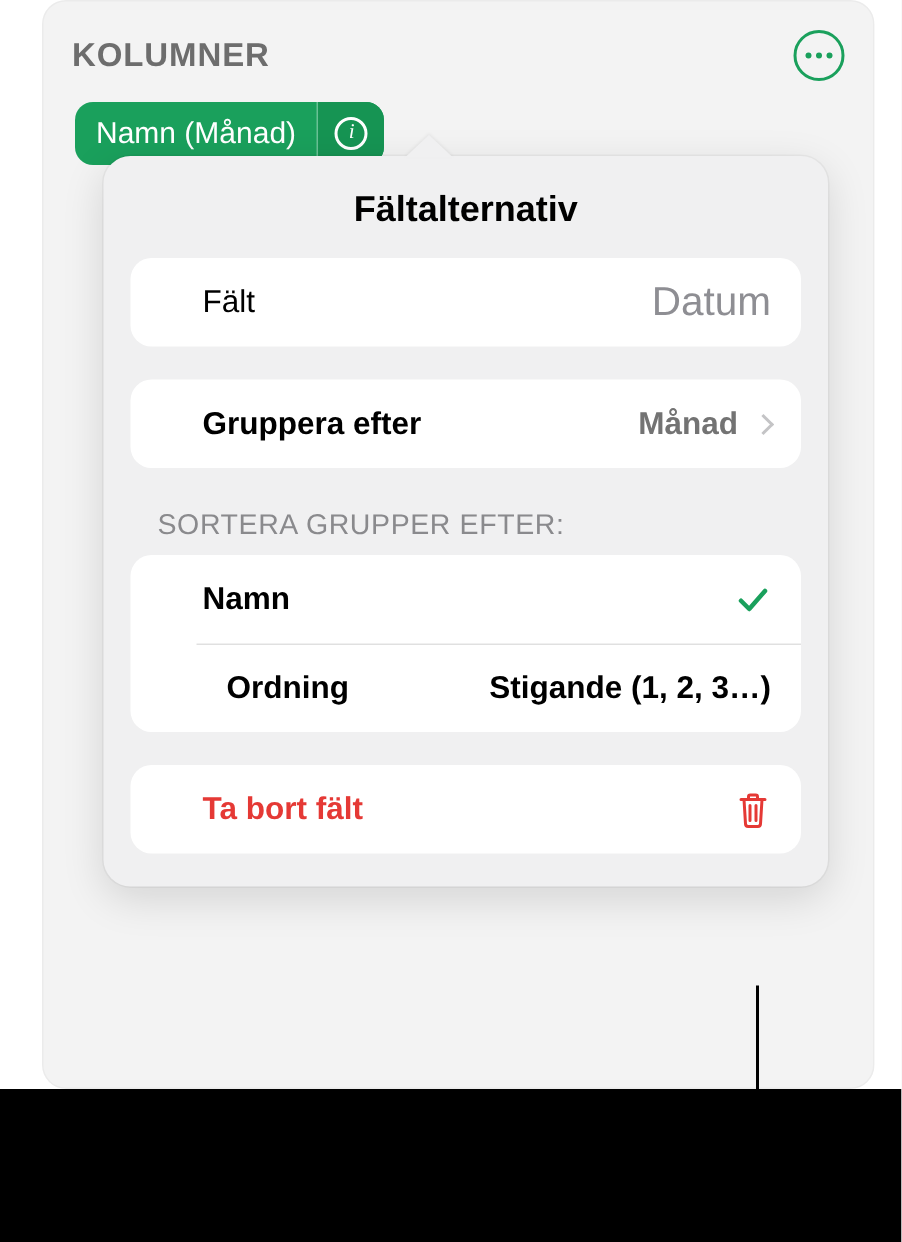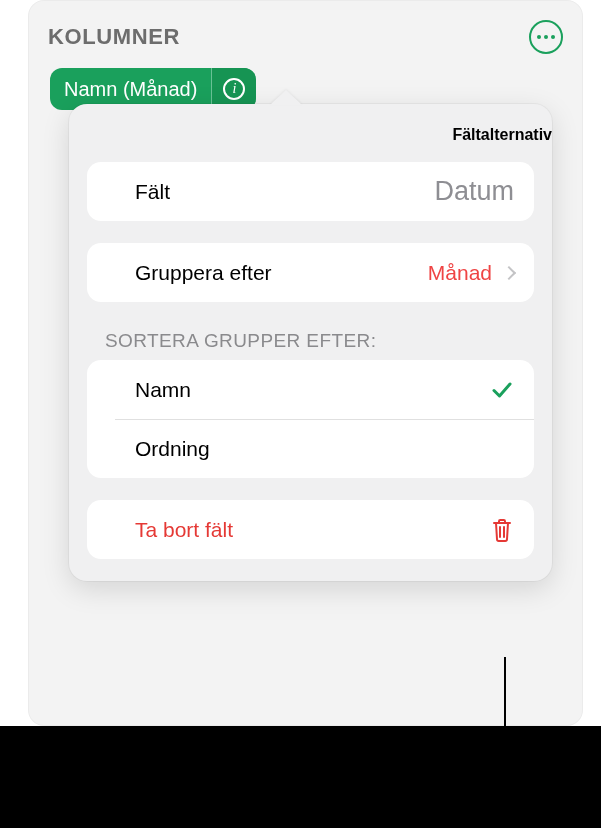--- a/index.html
+++ b/index.html
@@ -120,22 +120,22 @@
     }
     .popover {
       background: #f0f0f1;
       border-radius: 18px;
       box-shadow: 0 8px 28px rgba(0,0,0,0.13), 0 0 0 1px rgba(0,0,0,0.04);
       padding-bottom: 22px;
       position: relative;
       z-index: 1;
     }
     .popover-title {
-      text-align: right;
-      font-size: 16px;
+      text-align: center;
+      font-size: 24px;
       font-weight: 700;
       color: #000;
       padding: 22px 0 18px;
     }
     .group {
       margin: 0 18px;
       background: #fff;
       border-radius: 14px;
       overflow: hidden;
       padding-left: 28px;
@@ -144,32 +144,32 @@
     .row {
       display: flex;
       align-items: center;
       justify-content: space-between;
       min-height: 59px;
       padding: 0 20px;
       font-size: 21px;
       color: #000;
       cursor: default;
     }
-    .row.clickable { cursor: pointer; }
+    .row.clickable { cursor: pointer; font-weight: bold; }
     .row + .row {
       border-top: 1px solid rgba(0,0,0,0.12);
-      margin-left: 0;
+      margin-left: 16px;
     }
     .row .right {
       display: flex;
       align-items: center;
       gap: 10px;
     }
     .value-muted { color: #8e8e93; font-size: 27px; }
-    .value-green { color: #ef4444; font-size: 21px; }
+    .value-green { color: #737373; font-size: 21px; }
     .chevron {
       width: 10px;
       height: 10px;
       border-right: 2.5px solid #c4c4c6;
       border-top: 2.5px solid #c4c4c6;
       transform: rotate(45deg);
       margin-left: 2px;
     }
     .section-label {
       font-size: 19px;
@@ -255,20 +255,23 @@
           <span class="right">
             <span class="check-icon">
               <svg width="24" height="24" viewBox="0 0 24 24" fill="none">
                 <path d="M4 12.5 L9.5 18 L20 6" stroke="#1aa05c" stroke-width="3" stroke-linecap="round" stroke-linejoin="round"></path>
               </svg>
             </span>
           </span>
         </div>
         <div class="row clickable">
           <span>Ordning</span>
+          <span class="right">
+            <span>Stigande (1, 2, 3…)</span>
+          </span>
         </div>
       </div>
 
       <div class="group">
         <div class="row clickable">
           <span class="danger">Ta bort fält</span>
           <span class="right">
             <span class="trash-icon">
               <svg width="24" height="26" viewBox="0 0 24 26" fill="none">
                 <path d="M4 6 H20 M9 6 V4.2 C9 3.5 9.5 3 10.2 3 H13.8 C14.5 3 15 3.5 15 4.2 V6 M6 6 L7 22.3 C7.05 23.2 7.8 24 8.7 24 H15.3 C16.2 24 16.95 23.2 17 22.3 L18 6" stroke="#e53935" stroke-width="2" stroke-linecap="round" stroke-linejoin="round"></path>

